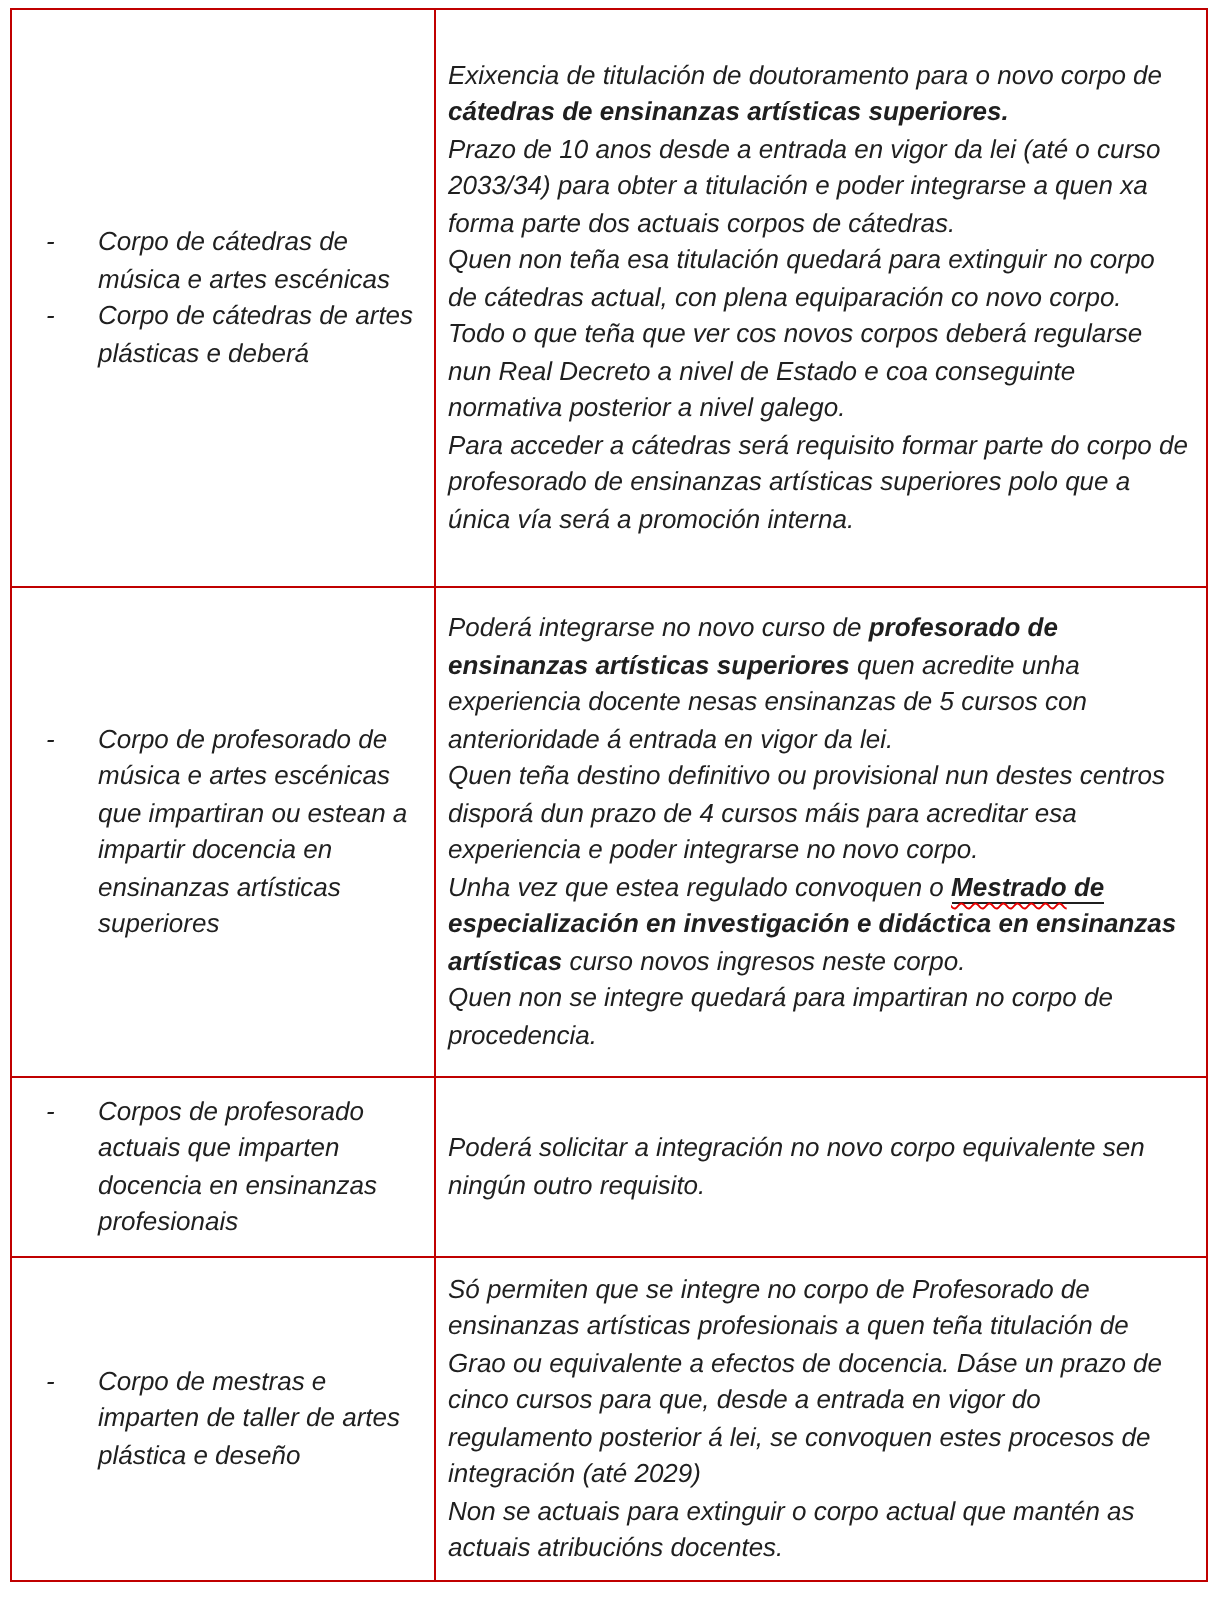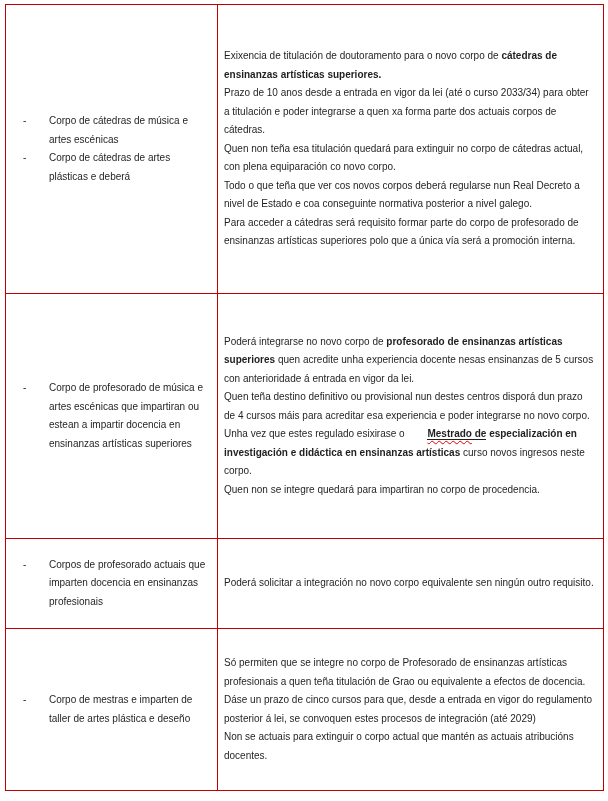--- a/index.html
+++ b/index.html
@@ -15,39 +15,40 @@
   table.doc-table {
     border-collapse:collapse;
     table-layout:fixed;
     width:598px;
   }
   col.col-left  { width:212px; }
   col.col-right { width:386px; }
   td.cell {
     border:1px solid var(--border-color);
     vertical-align:middle;
-    font-size:10px;
+    font-size:13px;
     line-height:18.5px;
+    font-style:italic;
   }
   tr.r0 { height:289px; }
   tr.r1 { height:245px; }
   tr.r2 { height:90px;  }
   tr.r3 { height:162px; }
   td.left  { padding:6px 6px 6px 17px; }
   td.right { padding:6px 9px 6px 6px; }
   .list { display:block; }
   .li { display:flex; align-items:flex-start; }
   .dash { flex:0 0 26px; }
   .li-text { flex:1 1 auto; }
   .paras p { margin:0; }
   .b  { font-weight:bold; }
   .u  { border-bottom:1.3px solid var(--text-color); }
   .sq { text-decoration-line:underline; text-decoration-style:wavy;
         text-decoration-color:var(--squiggle-color); text-decoration-thickness:1px;
-        text-underline-offset:3px;margin-left:20px; }
+        text-underline-offset:3px; }
 </style>
 </head>
 <body>
 
 <div class="page">
   <table class="doc-table">
     <colgroup>
       <col class="col-left">
       <col class="col-right">
     </colgroup>
@@ -79,23 +80,23 @@
         <td class="cell left">
           <div class="list">
               <div class="li">
                 <span class="dash">-</span>
                 <span class="li-text">Corpo de profesorado de música e artes escénicas que impartiran ou estean a impartir docencia en ensinanzas artísticas superiores</span>
               </div>
             </div>
         </td>
         <td class="cell right">
           <div class="paras">
-              <p><span>Poderá integrarse no novo corpo de </span><span class="b">profesorado de ensinanzas artísticas superiores</span><span> quen acredite unha experiencia docente nesas ensinanzas de 5 cursos con anterioridade á entrada en vigor da lei.</span></p>
+              <p><span>Poderá integrarse no novo curso de </span><span class="b">profesorado de ensinanzas artísticas superiores</span><span> quen acredite unha experiencia docente nesas ensinanzas de 5 cursos con anterioridade á entrada en vigor da lei.</span></p>
               <p><span>Quen teña destino definitivo ou provisional nun destes centros disporá dun prazo de 4 cursos máis para acreditar esa experiencia e poder integrarse no novo corpo.</span></p>
-              <p><span>Unha vez que estes regulado esixirase o </span><span class="b u sq">Mestrado</span><span class="b u"> de</span><span class="b"> especialización en investigación e didáctica en ensinanzas artísticas</span><span> curso novos ingresos neste corpo.</span></p>
+              <p><span>Unha vez que estea regulado convoquen o </span><span class="b u sq">Mestrado</span><span class="b u"> de</span><span class="b"> especialización en investigación e didáctica en ensinanzas artísticas</span><span> curso novos ingresos neste corpo.</span></p>
               <p><span>Quen non se integre quedará para impartiran no corpo de procedencia.</span></p>
             </div>
         </td>
       </tr>
       <tr class="r2">
         <td class="cell left">
           <div class="list">
               <div class="li">
                 <span class="dash">-</span>
                 <span class="li-text">Corpos de profesorado actuais que imparten docencia en ensinanzas profesionais</span>

